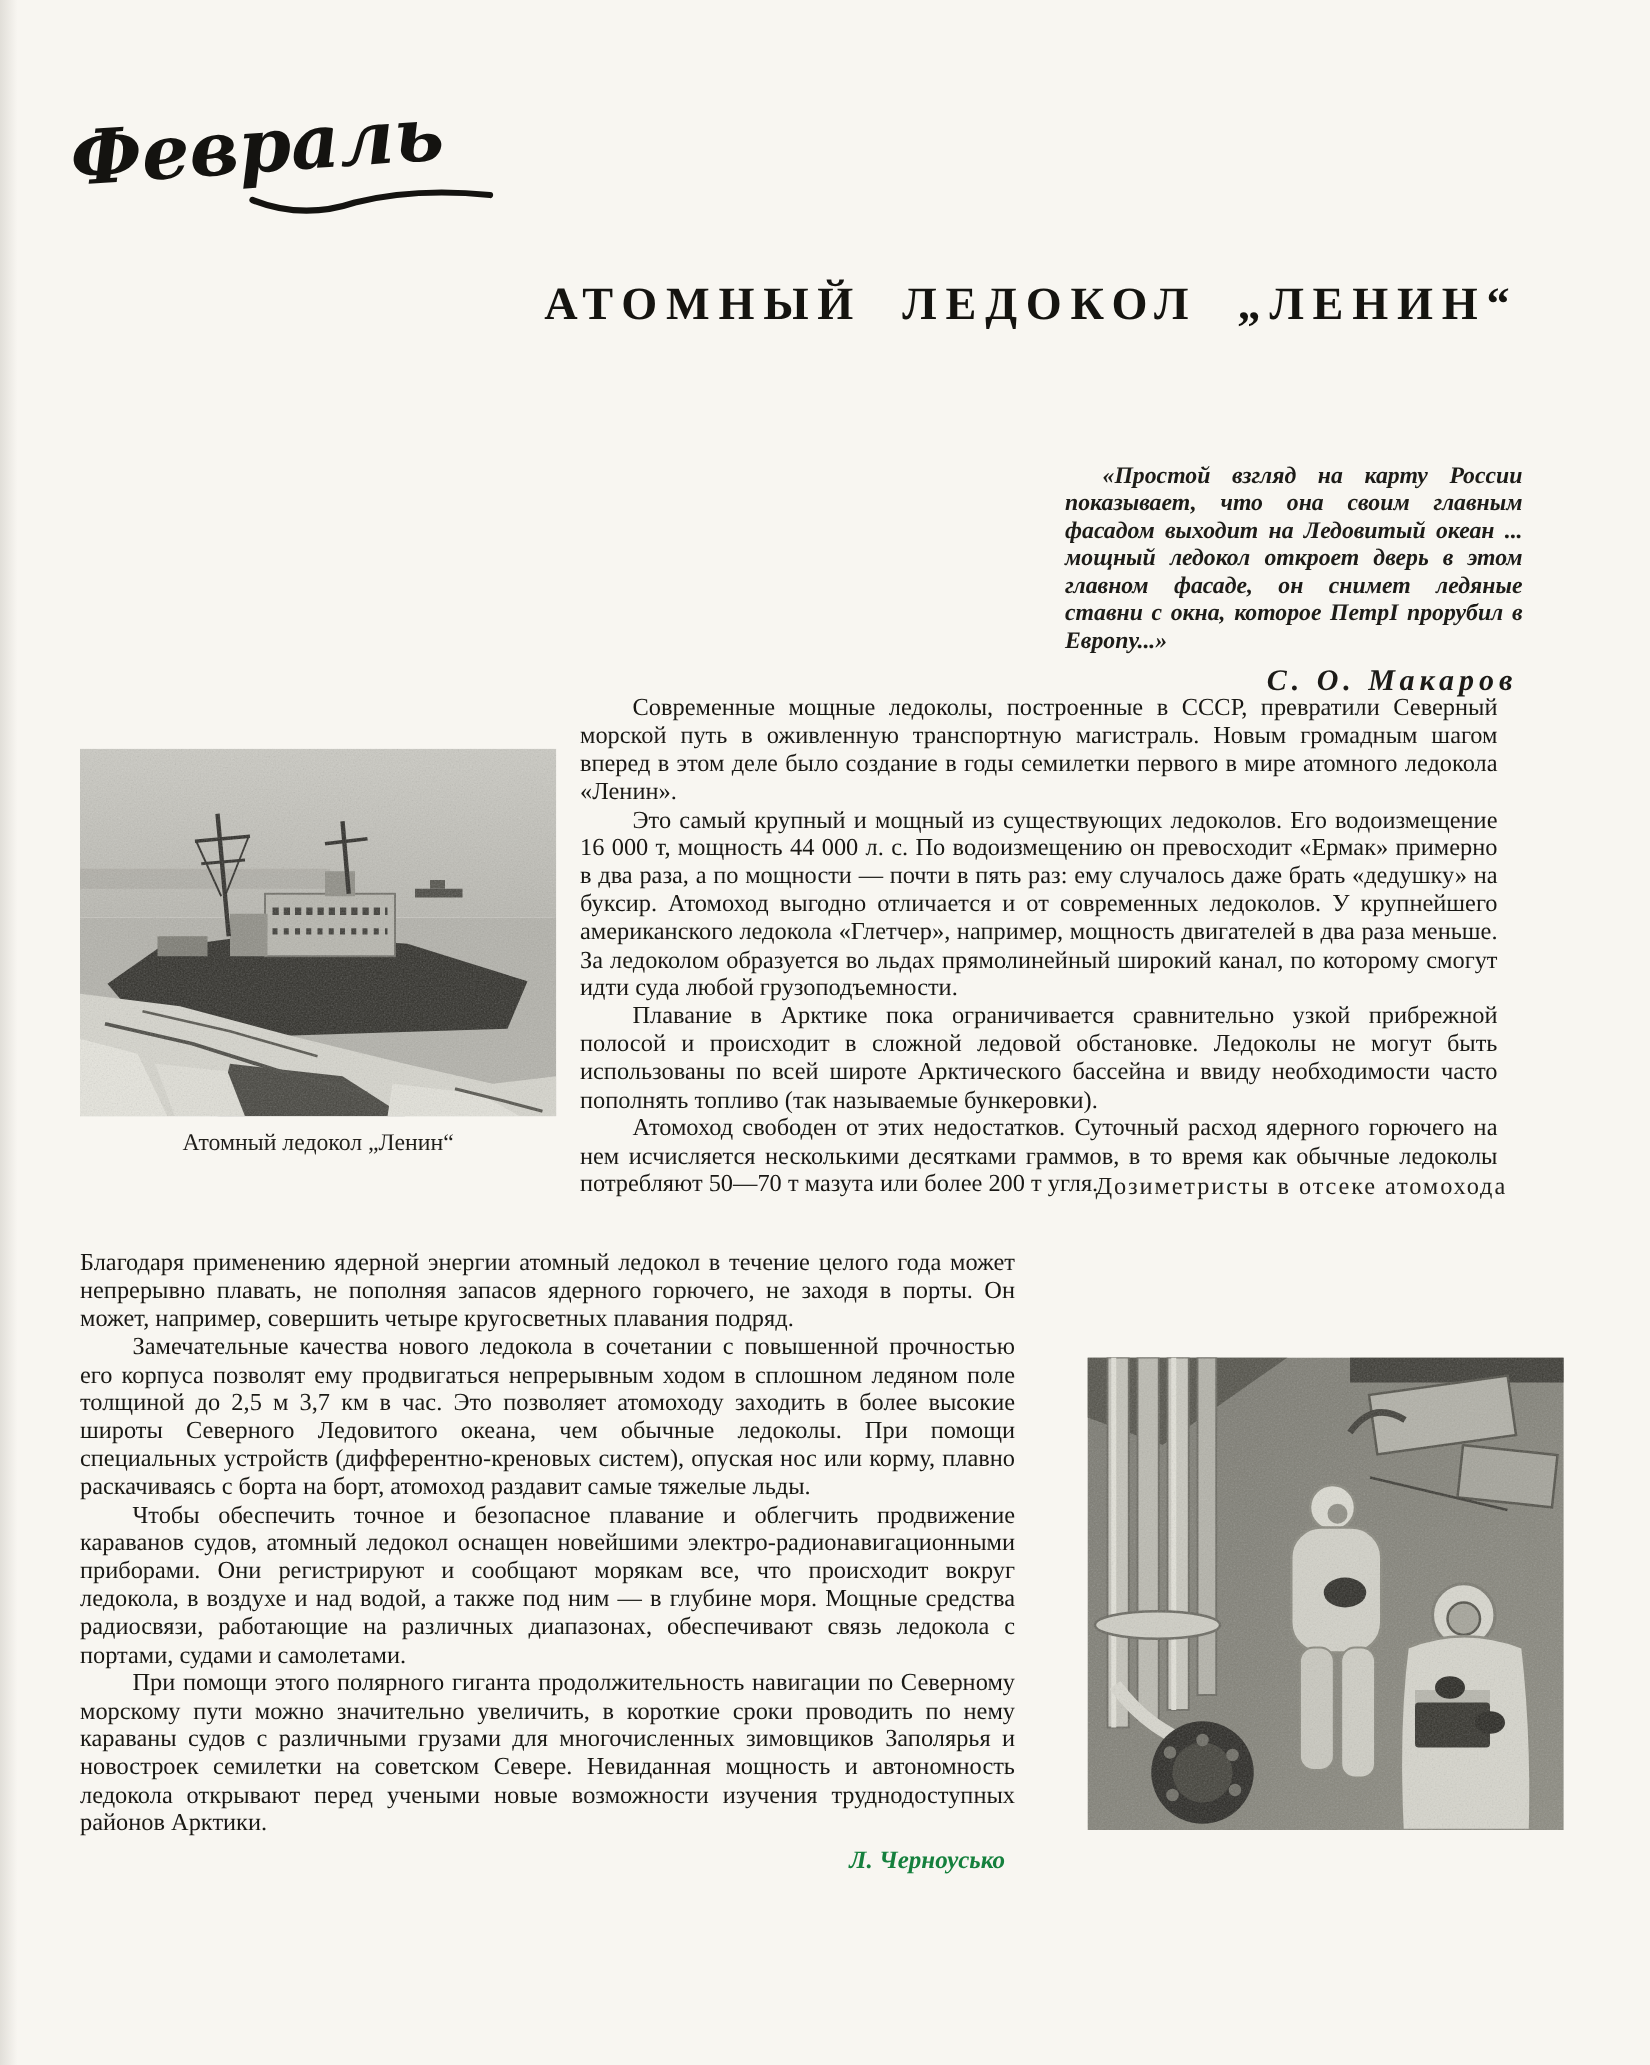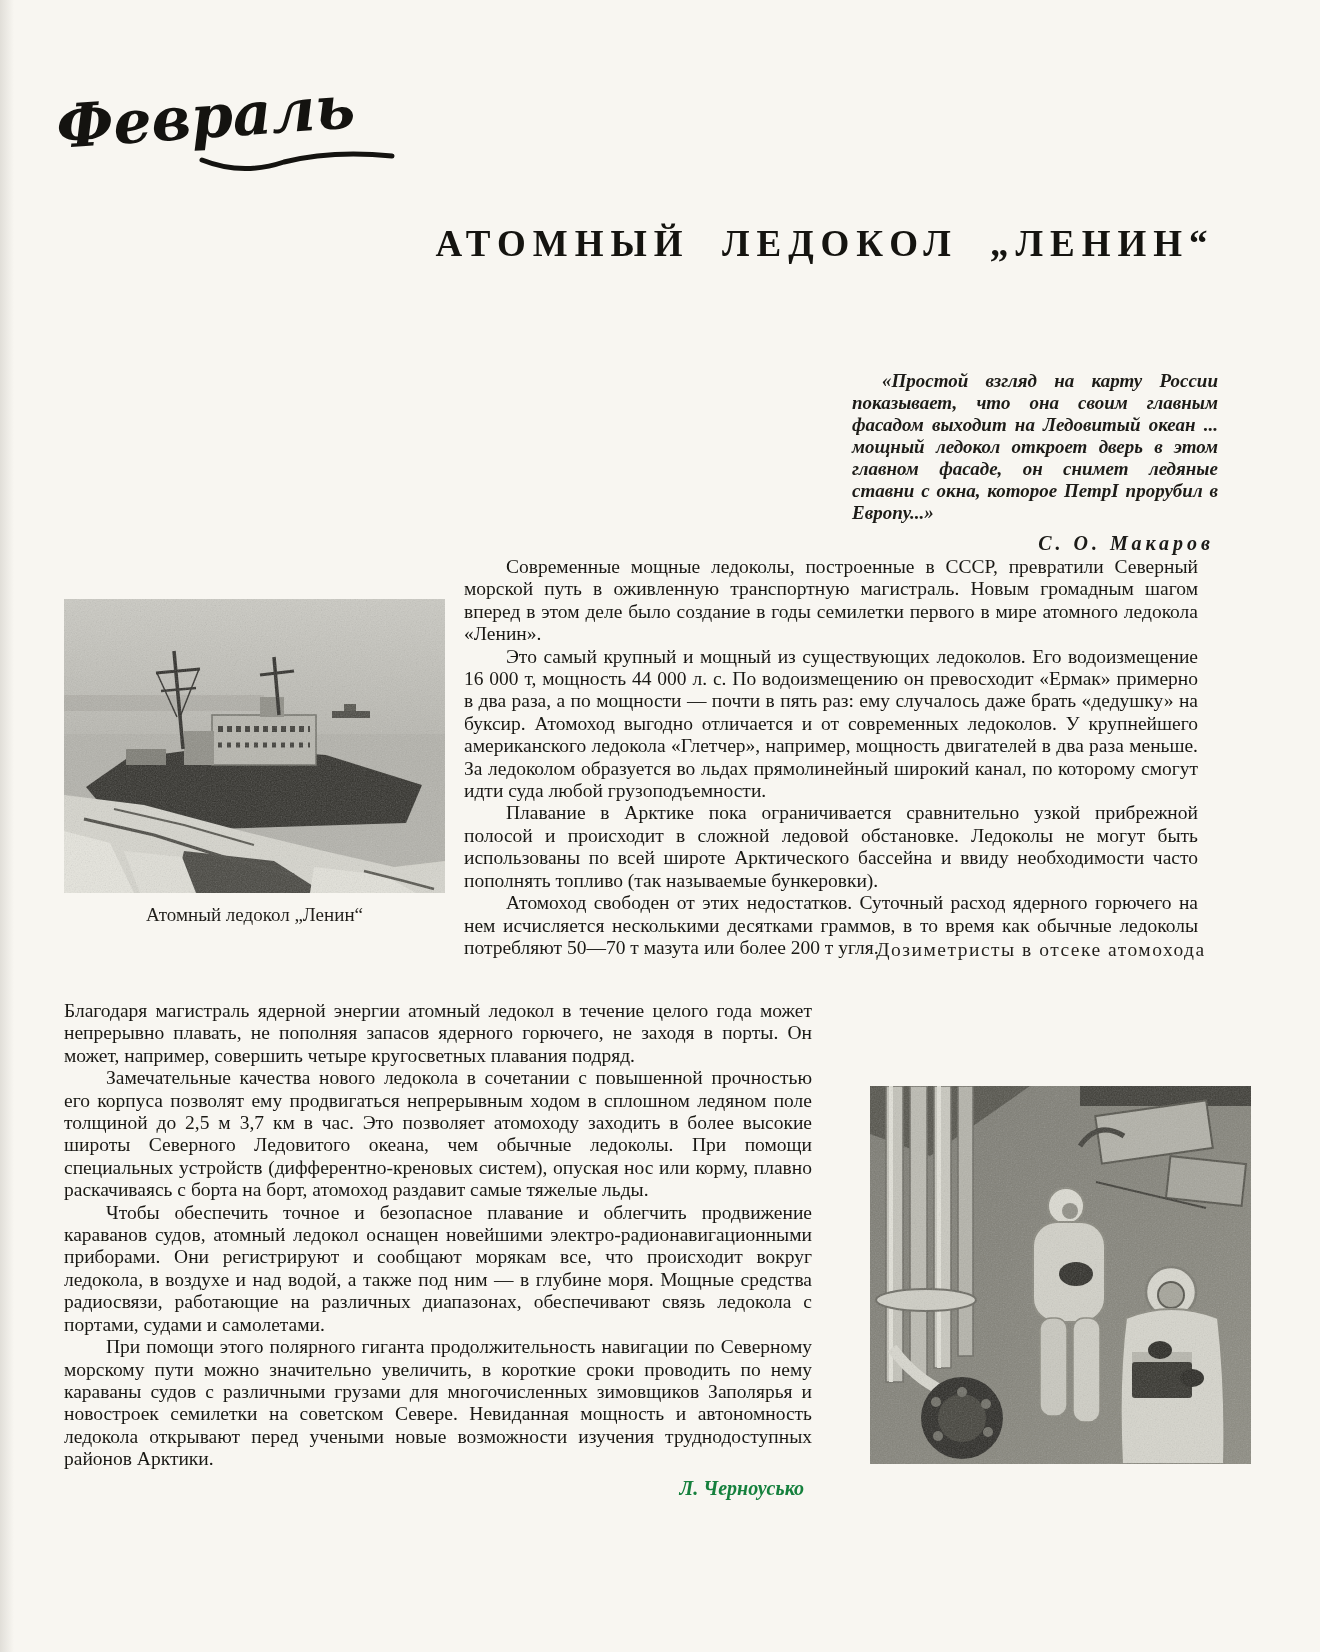--- a/index.html
+++ b/index.html
@@ -25,21 +25,21 @@
     letter-spacing:7px;word-spacing:16px;color:#151410;white-space:nowrap;
   }
   
   .epigraph{position:absolute;left:852px;top:370px;width:366px;}
   .epigraph p{
     margin:0;font-style:italic;font-weight:bold;font-size:19px;line-height:22px;
     text-align:justify;text-indent:30px;color:#1d1c18;
   }
   .epigraph .attribution{
     margin-top:8px;text-align:right;font-style:italic;font-weight:bold;
-    font-size:20px;letter-spacing:4px;padding-right:4px;
+    font-size:24px;letter-spacing:4px;padding-right:4px;
   }
   
   .photo1{position:absolute;left:64px;top:599px;width:381px;height:294px;}
   .photo2{position:absolute;left:870px;top:1086px;width:381px;height:378px;}
   .photo1 svg,.photo2 svg{display:block;}
   .caption1{
     position:absolute;left:64px;top:902px;width:381px;text-align:center;
     font-size:19px;line-height:25px;color:#211f1b;
   }
   .caption2{
@@ -203,19 +203,19 @@
         <rect x="262" y="266" width="60" height="12" fill="#b7b6ad"></rect>
         <rect x="262" y="276" width="60" height="36" rx="3" fill="#35342e"></rect>
         <ellipse cx="290" cy="264" rx="12" ry="9" fill="#2a2924"></ellipse>
         <ellipse cx="322" cy="292" rx="12" ry="9" fill="#2a2924"></ellipse>
       </g>
       <rect width="381" height="378" filter="url(#grain2)" opacity="0.25"></rect>
     </svg>
   </figure>
 
   <div class="col-left">
-    <p class="cont">Благодаря магистраль ядерной энергии атомный ледокол в течение целого года может непрерывно плавать, не пополняя запасов ядерного горючего, не заходя в порты. Он может, например, совершить четыре кругосветных плавания подряд.</p>
+    <p class="cont">Благодаря применению ядерной энергии атомный ледокол в течение целого года может непрерывно плавать, не пополняя запасов ядерного горючего, не заходя в порты. Он может, например, совершить четыре кругосветных плавания подряд.</p>
     <p>Замечательные качества нового ледокола в сочетании с повышенной прочностью его корпуса позволят ему продвигаться непрерывным ходом в сплошном ледяном поле толщиной до 2,5 м  3,7 км в час. Это позволяет атомоходу заходить в более высокие широты Северного Ледовитого океана, чем обычные ледоколы. При помощи специальных устройств (дифферентно-креновых систем), опуская нос или корму, плавно раскачиваясь с борта на борт, атомоход раздавит самые тяжелые льды.</p>
     <p>Чтобы обеспечить точное и безопасное плавание и облегчить продвижение караванов судов, атомный ледокол оснащен новейшими электро-радионавигационными приборами. Они регистрируют и сообщают морякам все, что происходит вокруг ледокола, в воздухе и над водой, а также под ним — в глубине моря. Мощные средства радиосвязи, работающие на различных диапазонах, обеспечивают связь ледокола с портами, судами и самолетами.</p>
     <p>При помощи этого полярного гиганта продолжительность навигации по Северному морскому пути можно значительно увеличить, в короткие сроки проводить по нему караваны судов с различными грузами для многочисленных зимовщиков Заполярья и новостроек семилетки на советском Севере. Невиданная мощность и автономность ледокола открывают перед учеными новые возможности изучения труднодоступных районов Арктики.</p>
     <div class="author">Л. Черноусько</div>
   </div>
 </div>
 
 </body></html>

